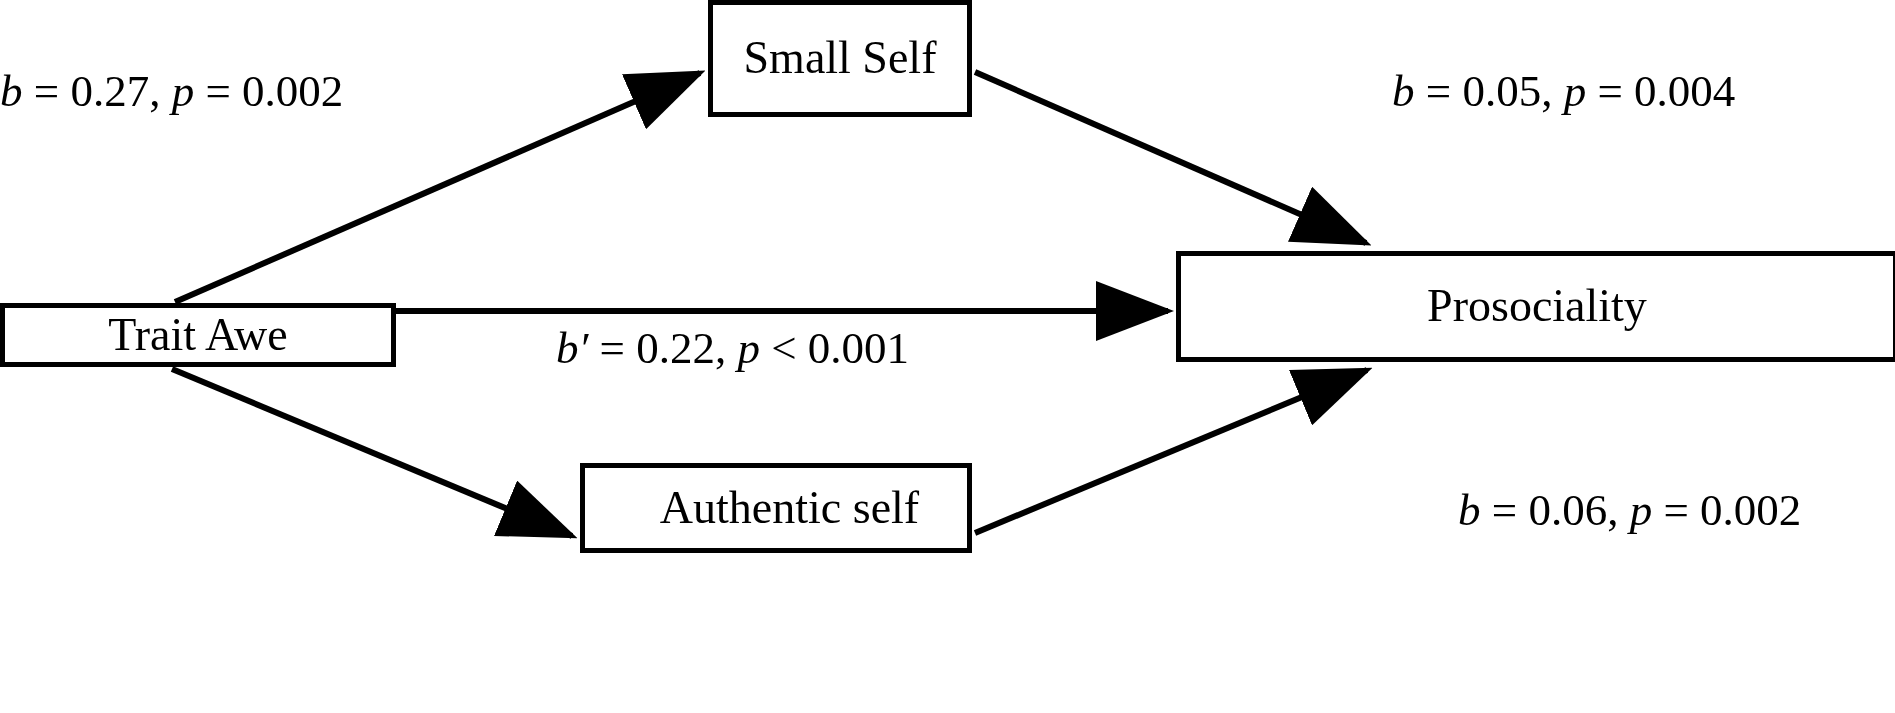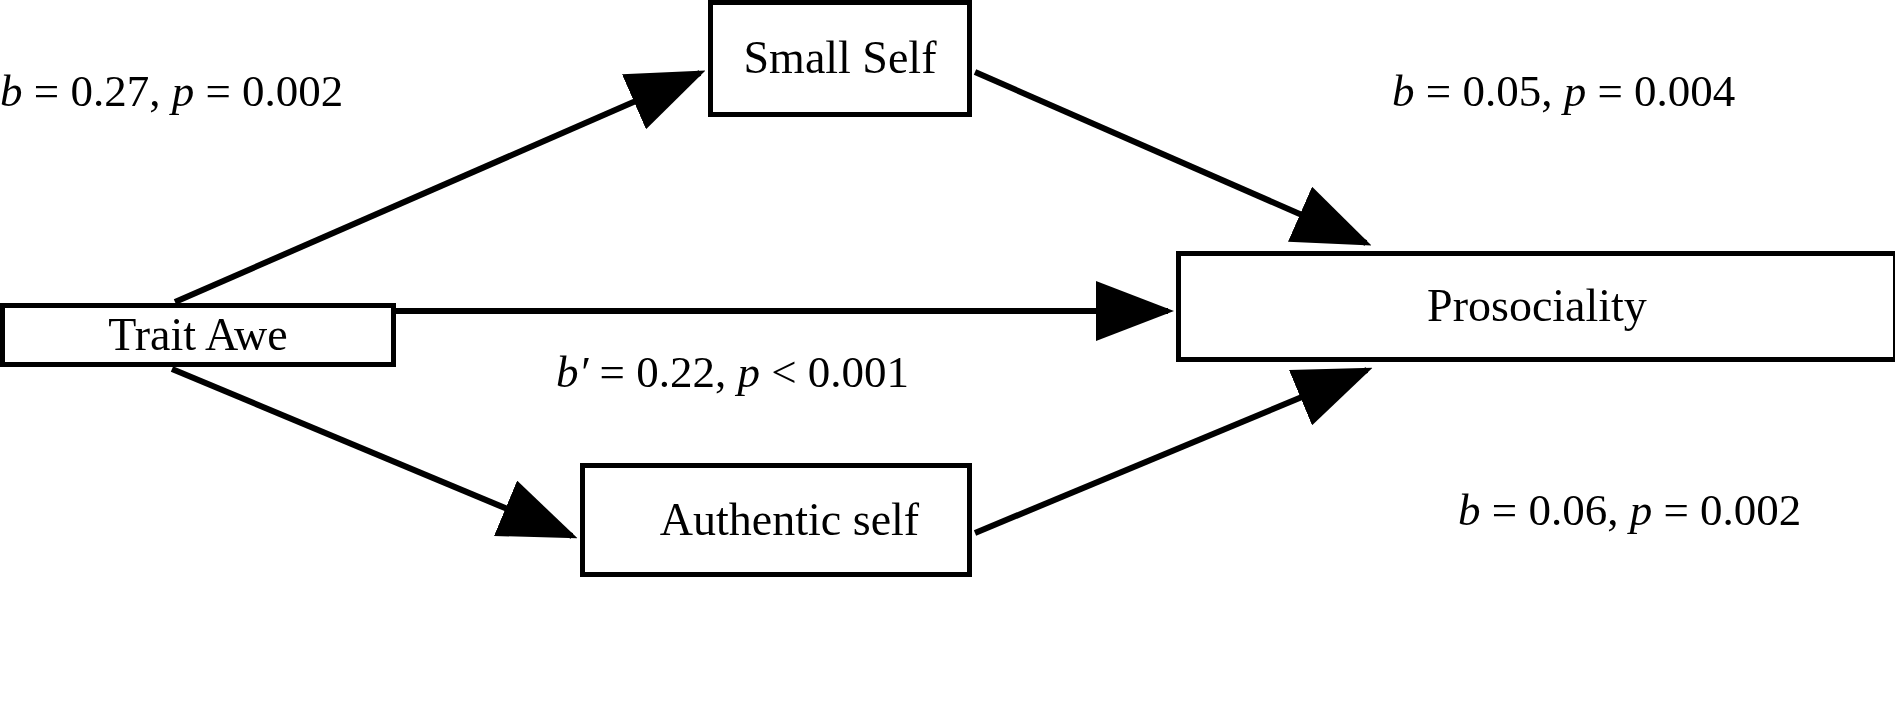--- a/index.html
+++ b/index.html
@@ -50,28 +50,28 @@
     white-space: nowrap;
     background: transparent;
   }
   .edge-label i {
     font-style: italic;
   }
 
   
   #node-trait-awe      { left: 0px;    top: 303px; width: 396px; height: 64px; }
   #node-small-self     { left: 708px;  top: 0px;   width: 264px; height: 117px; }
-  #node-authentic-self { left: 580px;  top: 463px; width: 392px; height: 114px; padding-left: 27px; }
+  #node-authentic-self { left: 580px;  top: 463px; width: 392px; height: 90px; padding-left: 27px; }
   #node-prosociality   { left: 1176px; top: 251px; width: 722px; height: 111px; }
 
   
   #label-a1 { left: 0px;    top: 68px;  }
   #label-b1 { left: 1378px; top: 68px; margin-left: 14px;  }
   #label-c  { left: 570px;  top: 226px; }
-  #label-cp { left: 556px;  top: 325px; margin-top: 24px; }
+  #label-cp { left: 556px;  top: 325px; }
   #label-a2 { left: 0px;    top: 489px; }
   #label-b2 { left: 1458px; top: 487px; }
 </style>
 </head>
 <body>
 
 <div id="stage">
 
   <svg id="paths" viewBox="0 0 1895 713" aria-hidden="true">
     <defs>

